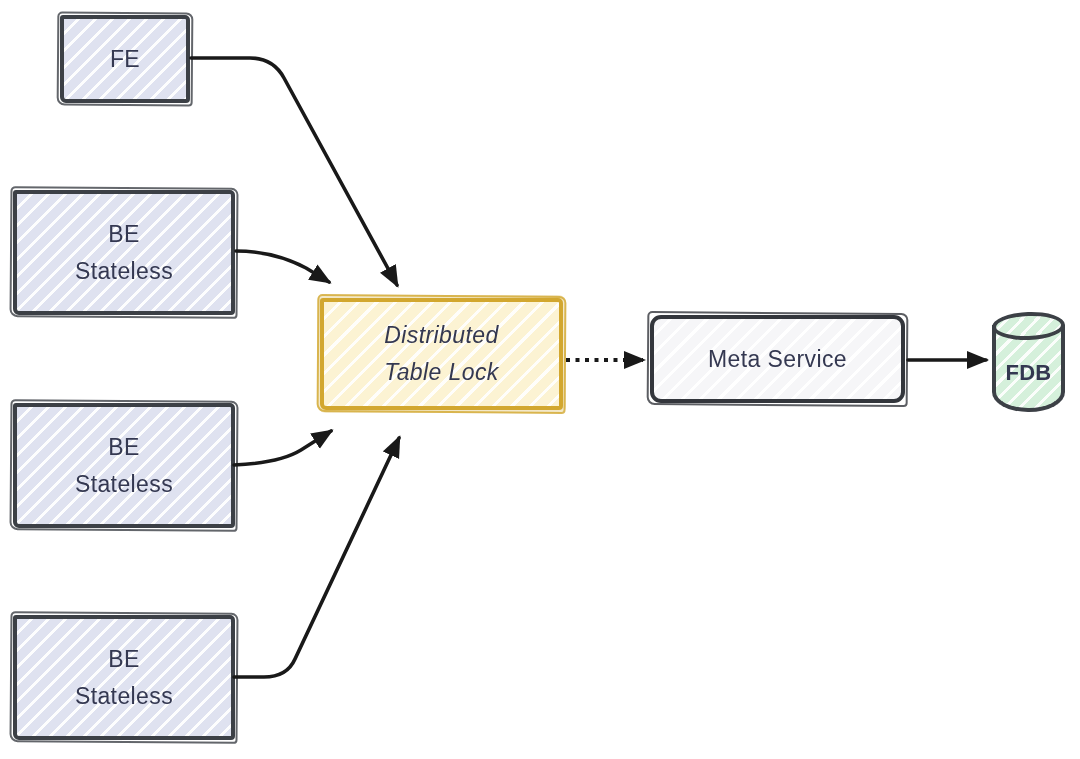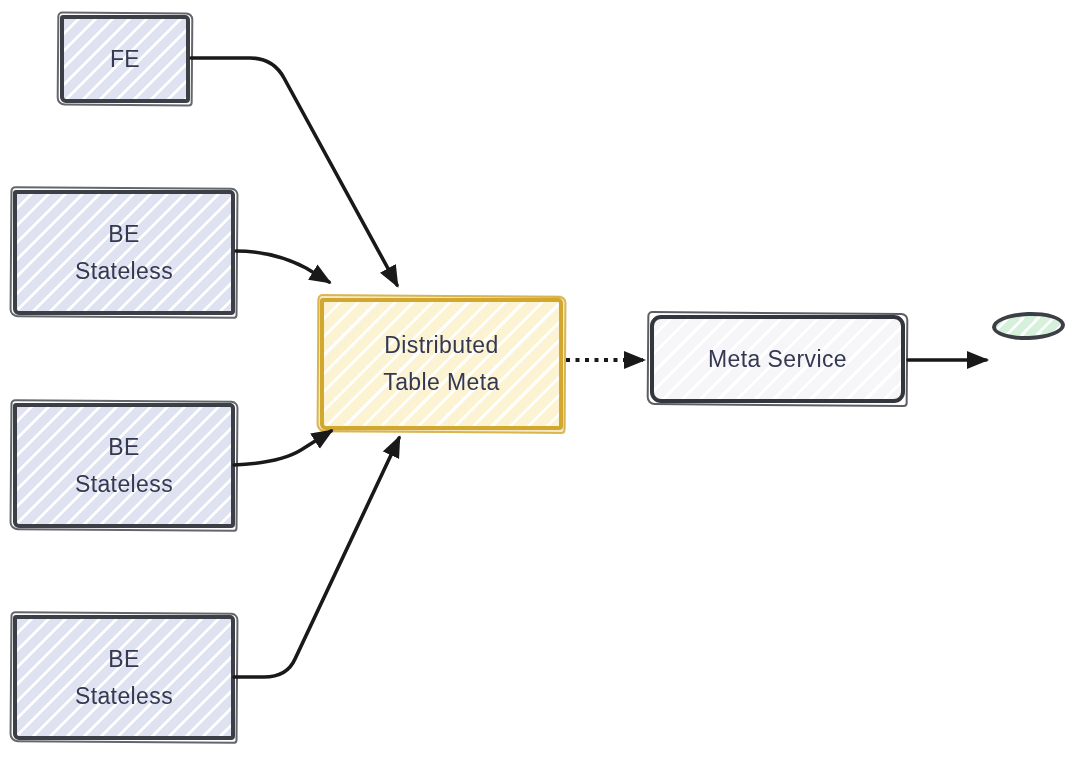--- a/index.html
+++ b/index.html
@@ -30,21 +30,21 @@
   }
   .whitebox{
     --stroke:#33363c;
     background:repeating-linear-gradient(135deg, rgba(255,255,255,0) 0 10px, rgba(255,255,255,1) 10px 13px), #f6f6f8;
     border-radius:11px;
   }
   .fe{left:60px;top:15px;width:130px;height:88px;}
   .be1{left:13px;top:190px;width:222px;height:125px;}
   .be2{left:13px;top:403px;width:222px;height:125px;}
   .be3{left:13px;top:615px;width:222px;height:125px;}
-  .lock{left:320px;top:298px;width:243px;height:132px;}
+  .lock{left:320px;top:298px;width:243px;height:112px;font-style:italic;}
   .meta{left:650px;top:315px;width:255px;height:88px;}
   .lbl{display:block;}
   
   .cylinder{position:absolute;left:992px;top:312px;width:73px;height:100px;z-index:1;}
   .cyl-top{
     position:absolute;left:0;right:0;top:0;height:28px;box-sizing:border-box;z-index:2;
     border:4.5px solid #3c4046;border-radius:50%;
     background:repeating-linear-gradient(135deg, rgba(255,255,255,0) 0 8px, rgba(255,255,255,.9) 8px 11px), #d5f0db;
     transform:rotate(-2deg);
   }
@@ -82,28 +82,31 @@
     <span class="lbl">Stateless</span>
   </div>
 
   <div class="node lav be3">
     <span class="lbl">BE</span>
     <span class="lbl">Stateless</span>
   </div>
 
   <div class="node gold lock">
     <span class="lbl">Distributed</span>
-    <span class="lbl">Table Meta</span>
+    <span class="lbl">Table Lock</span>
   </div>
 
   <div class="node whitebox meta">
     <span class="lbl">Meta Service</span>
   </div>
 
   <div class="cylinder">
+    <div class="cyl-body">
+      <span class="fdb-lbl">FDB</span>
+    </div>
     <div class="cyl-top"></div>
   </div>
 
   <svg class="edges" width="1080" height="759" viewBox="0 0 1080 759">
     <defs>
       <marker id="ah" markerUnits="userSpaceOnUse" markerWidth="24" markerHeight="20" refX="19" refY="9" orient="auto">
         <path d="M0,0 L22,9 L0,18 Z" fill="#191919"></path>
       </marker>
     </defs>
     <path class="edge" d="M191 58 L250 58 Q273 58 284 78 L397 285" marker-end="url(#ah)"></path>

